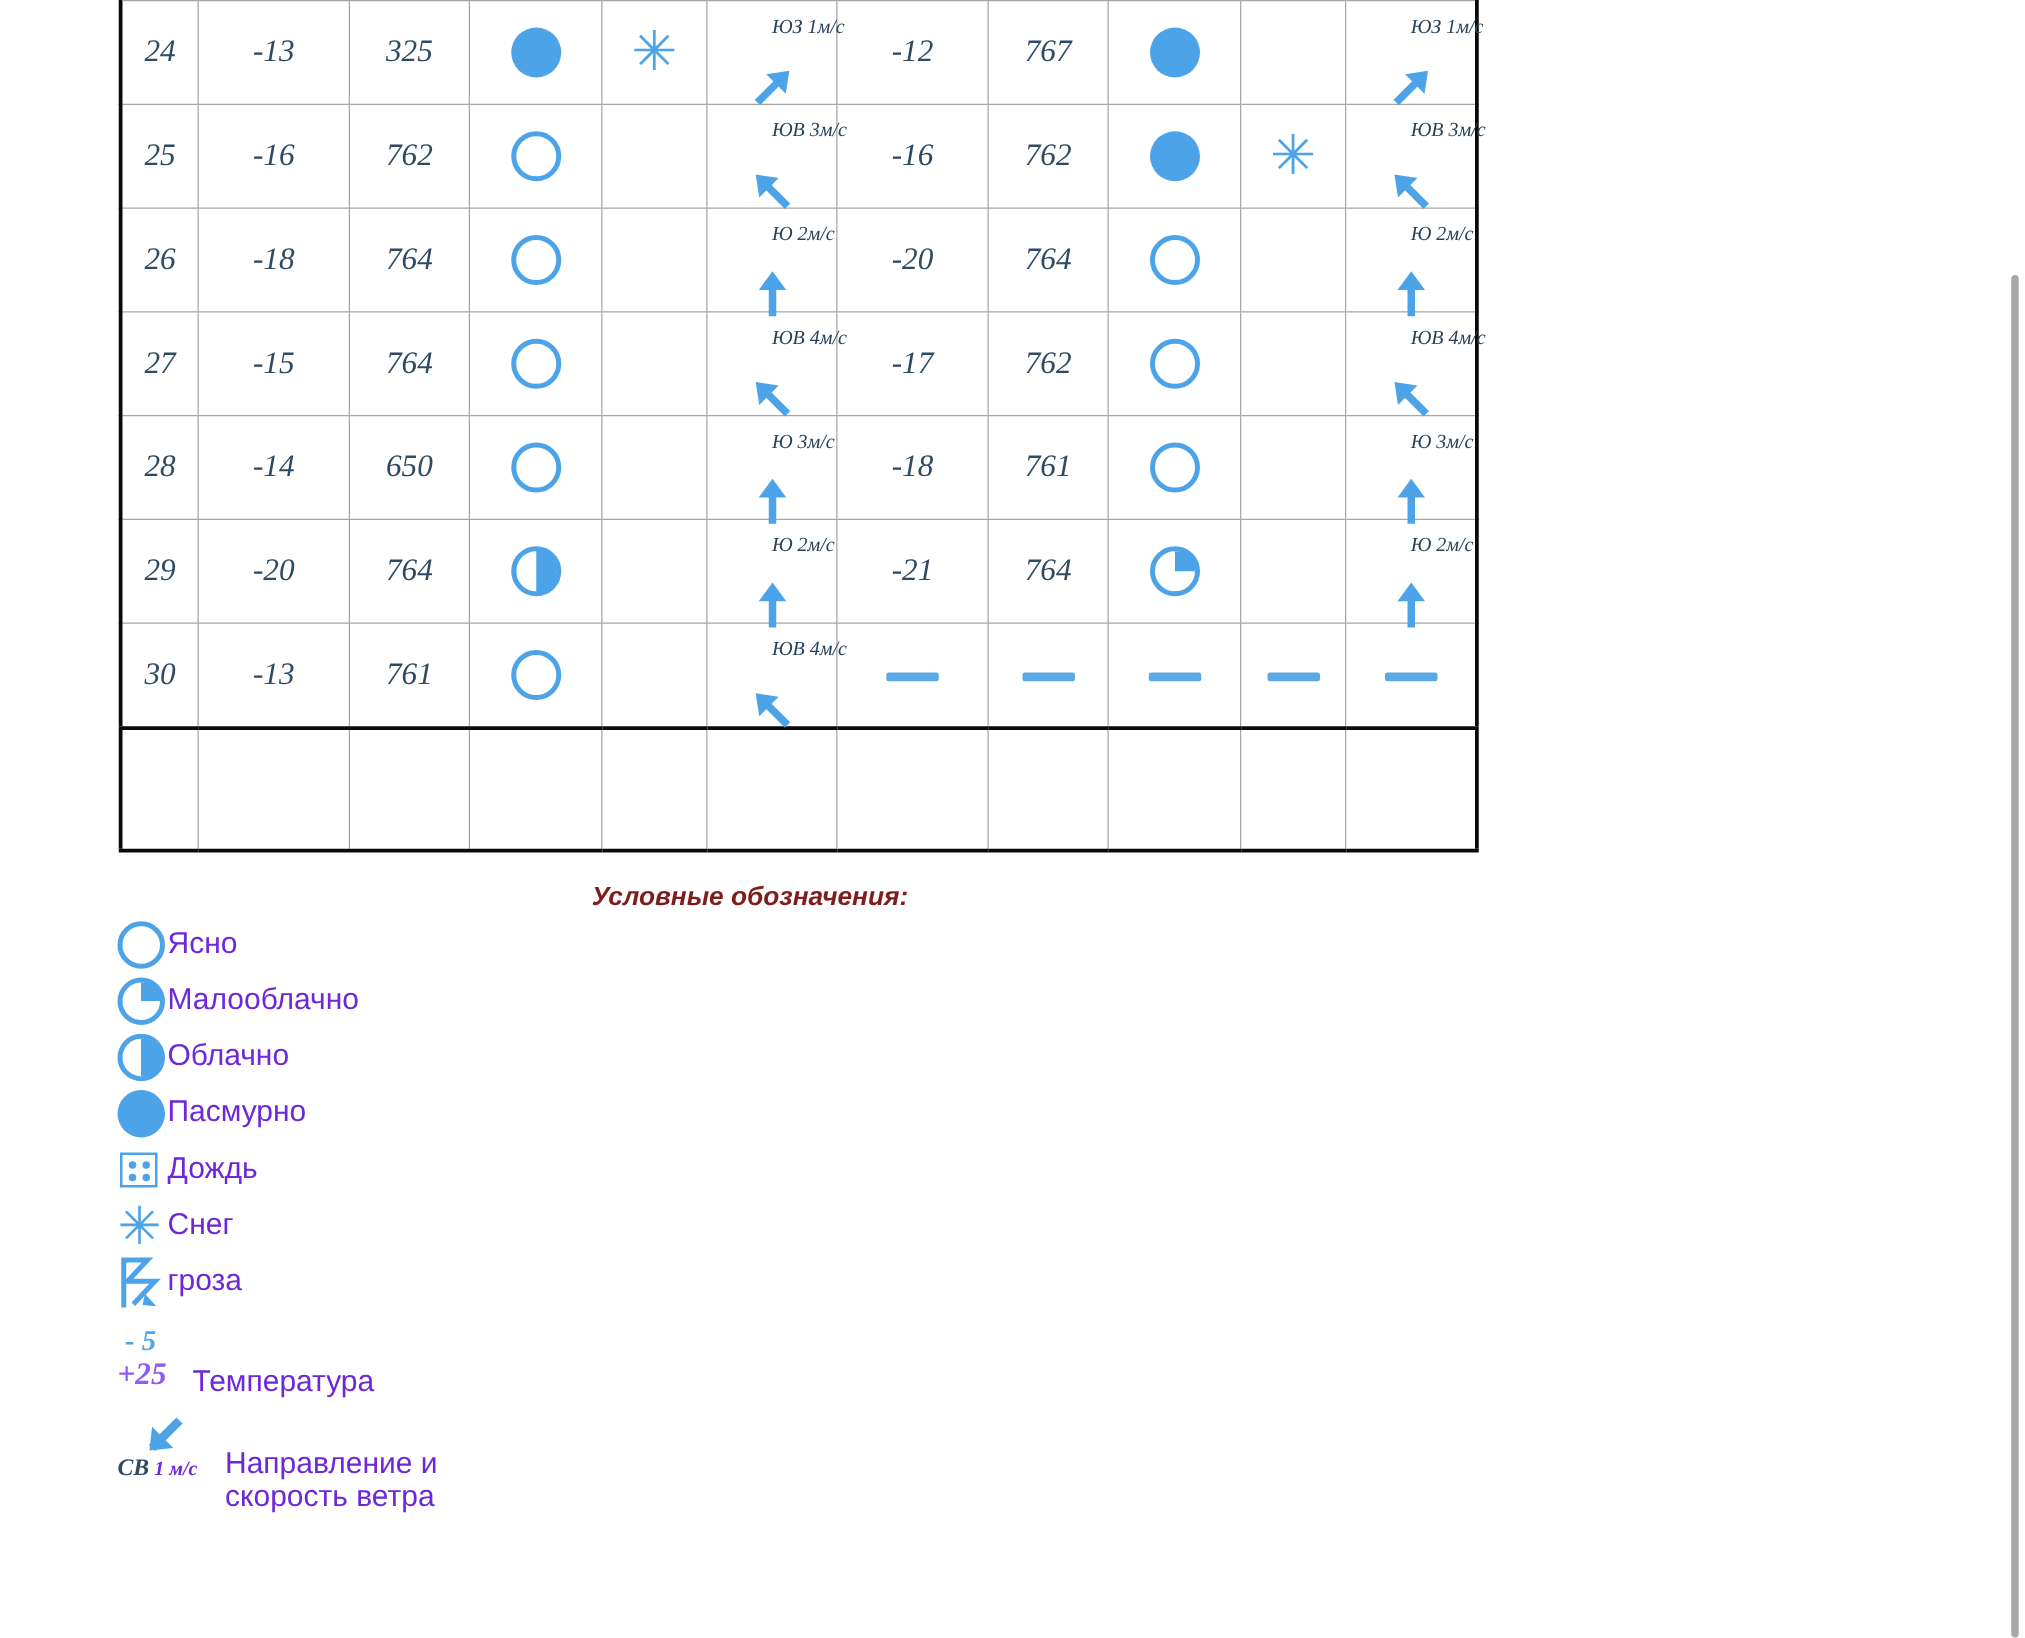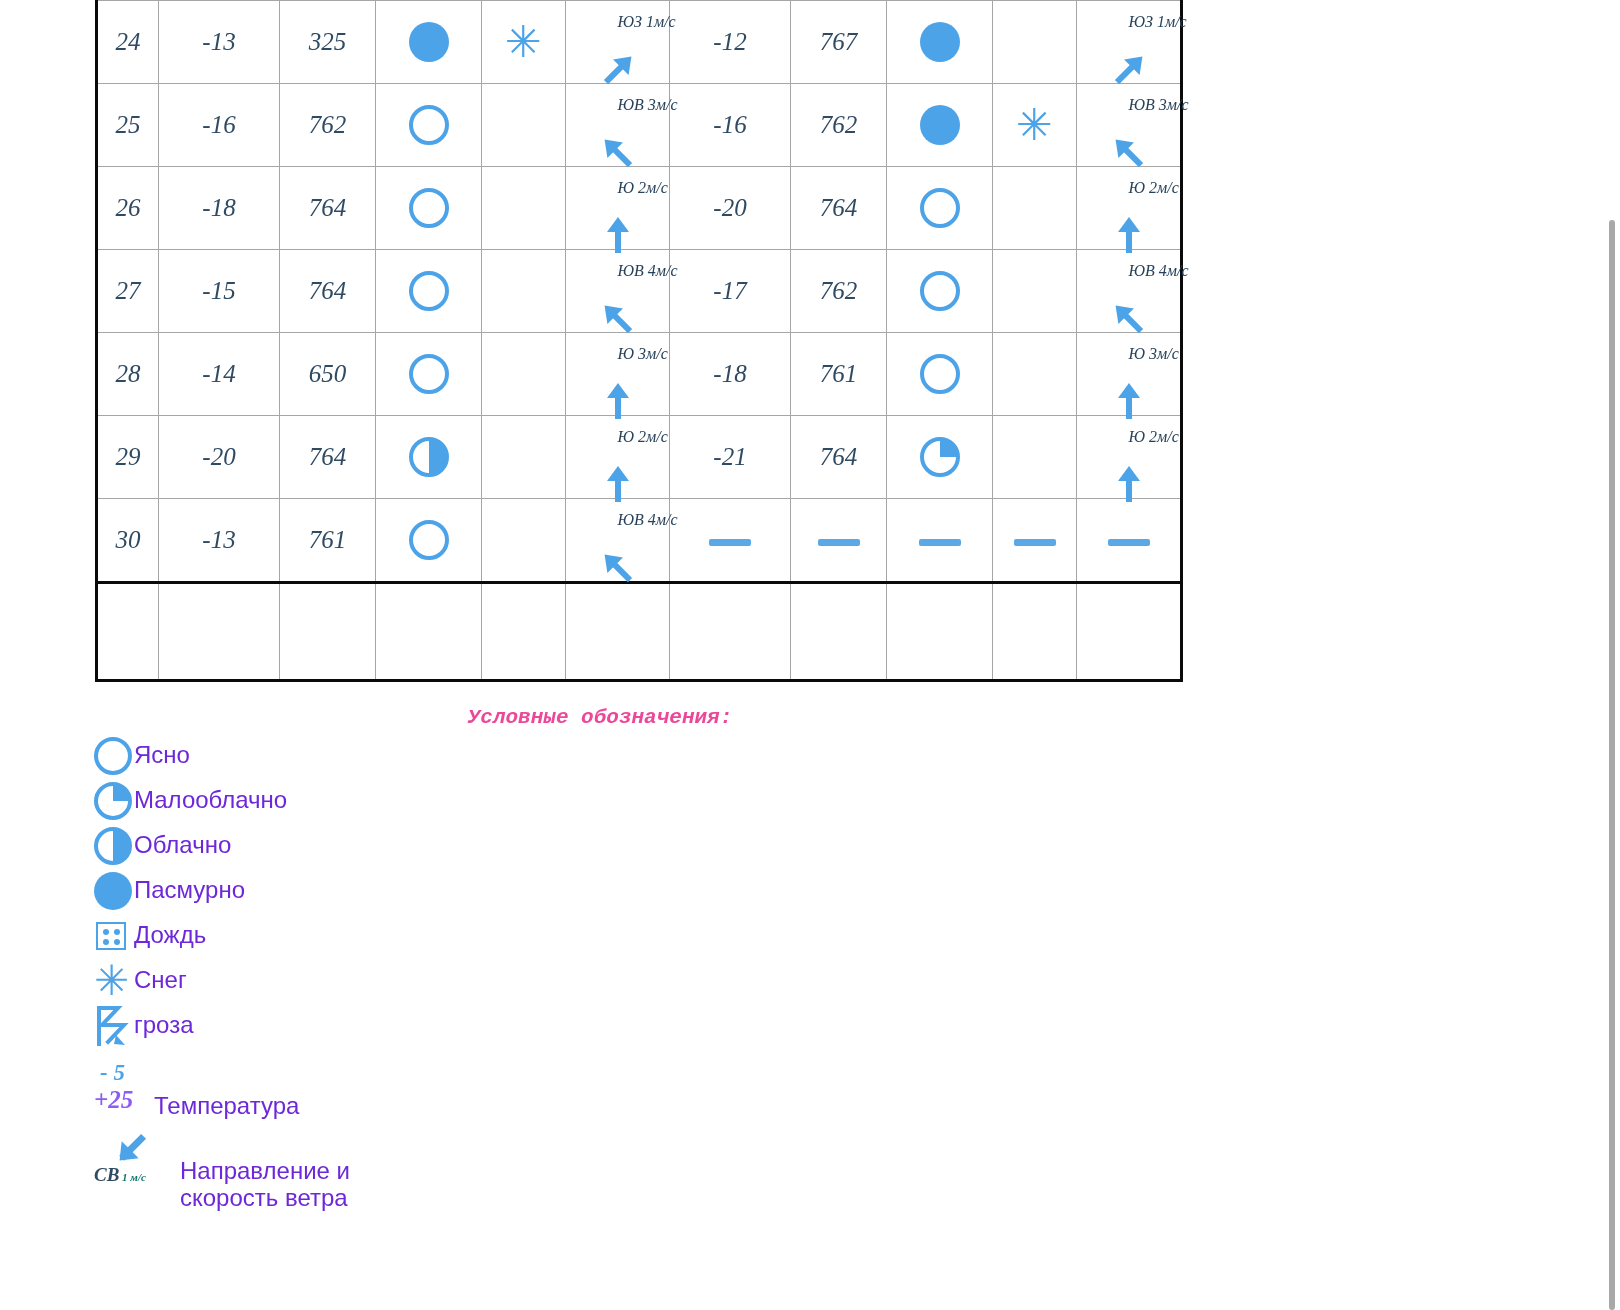--- a/index.html
+++ b/index.html
@@ -75,22 +75,22 @@
   .wind-lbl{
     position:absolute;left:0;right:0;bottom:11px;
     font-family:"Liberation Serif",serif;font-style:italic;
     font-size:16px;color:#27415a;white-space:nowrap;
   }
 
   
   .legend-title{
     position:absolute;left:0;right:0;top:706px;
     text-align:center;
-    font-family:Liberation Mono, monospace;font-style:italic;font-weight:700;
-    font-size:21px;color:#ec4899;
+    font-family:Liberation Sans, sans-serif;font-style:italic;font-weight:700;
+    font-size:21px;color:#7f1d1d;
     padding-right:420px;
   }
   .legend{
     position:absolute;left:94px;top:733px;width:520px;
   }
   .leg-row{
     display:flex;align-items:center;
     height:45px;
   }
   .leg-ico{
@@ -136,21 +136,21 @@
 
   
   .wind-leg{display:flex;align-items:flex-start;margin-top:4px;}
   .wind-stack{width:88px;min-width:88px;position:relative;height:64px;}
   .wind-stack svg{position:absolute;left:22px;top:0;}
   .w-lbl{
     position:absolute;left:0;top:36px;
     font-family:"Liberation Serif",serif;font-style:italic;font-weight:700;
     font-size:19px;color:#2f4a63;white-space:nowrap;
   }
-  .w-lbl .sp{font-size:11px;color:#0f766e;}
+  .w-lbl .sp{font-size:16px;color:#6d28d9;}
   .wind-leg .leg-txt{margin-top:30px;margin-left:-2px;}
 
   
   .scrollbar-track{
     position:absolute;right:0;top:0;width:14px;height:1310px;background:#ffffff;
   }
   .scrollbar-thumb{
     position:absolute;right:5px;top:220px;width:6px;height:1090px;
     background:#a8a8a8;border-radius:3px;
   }

